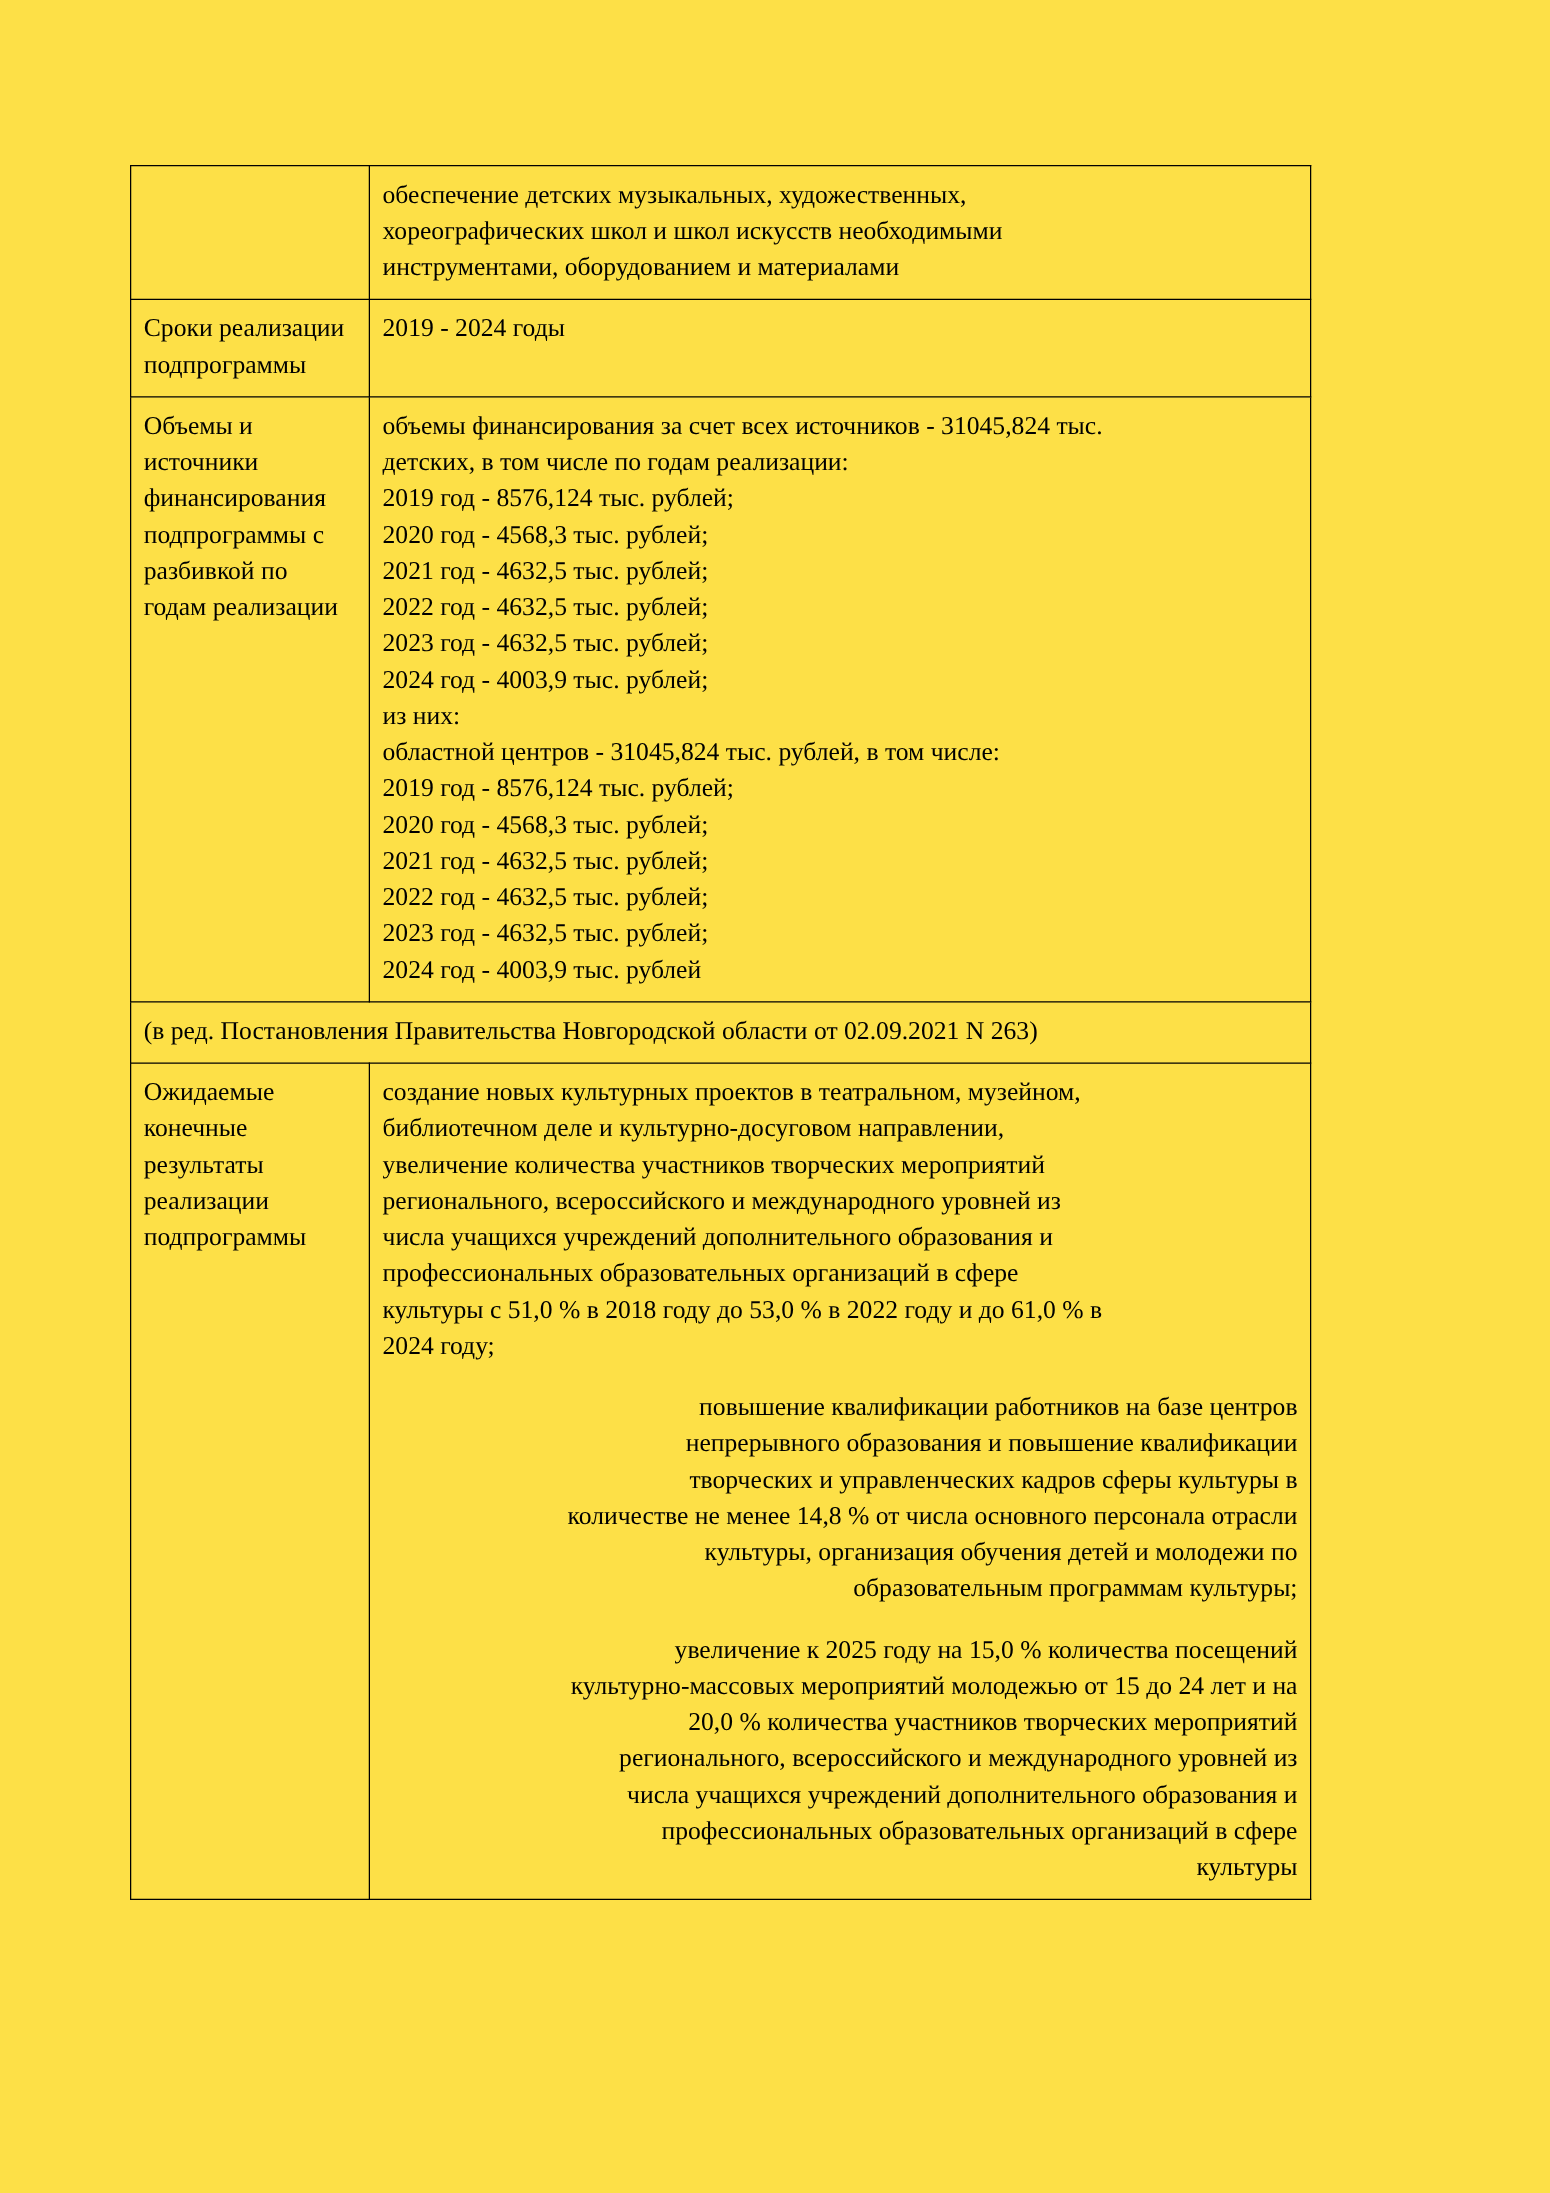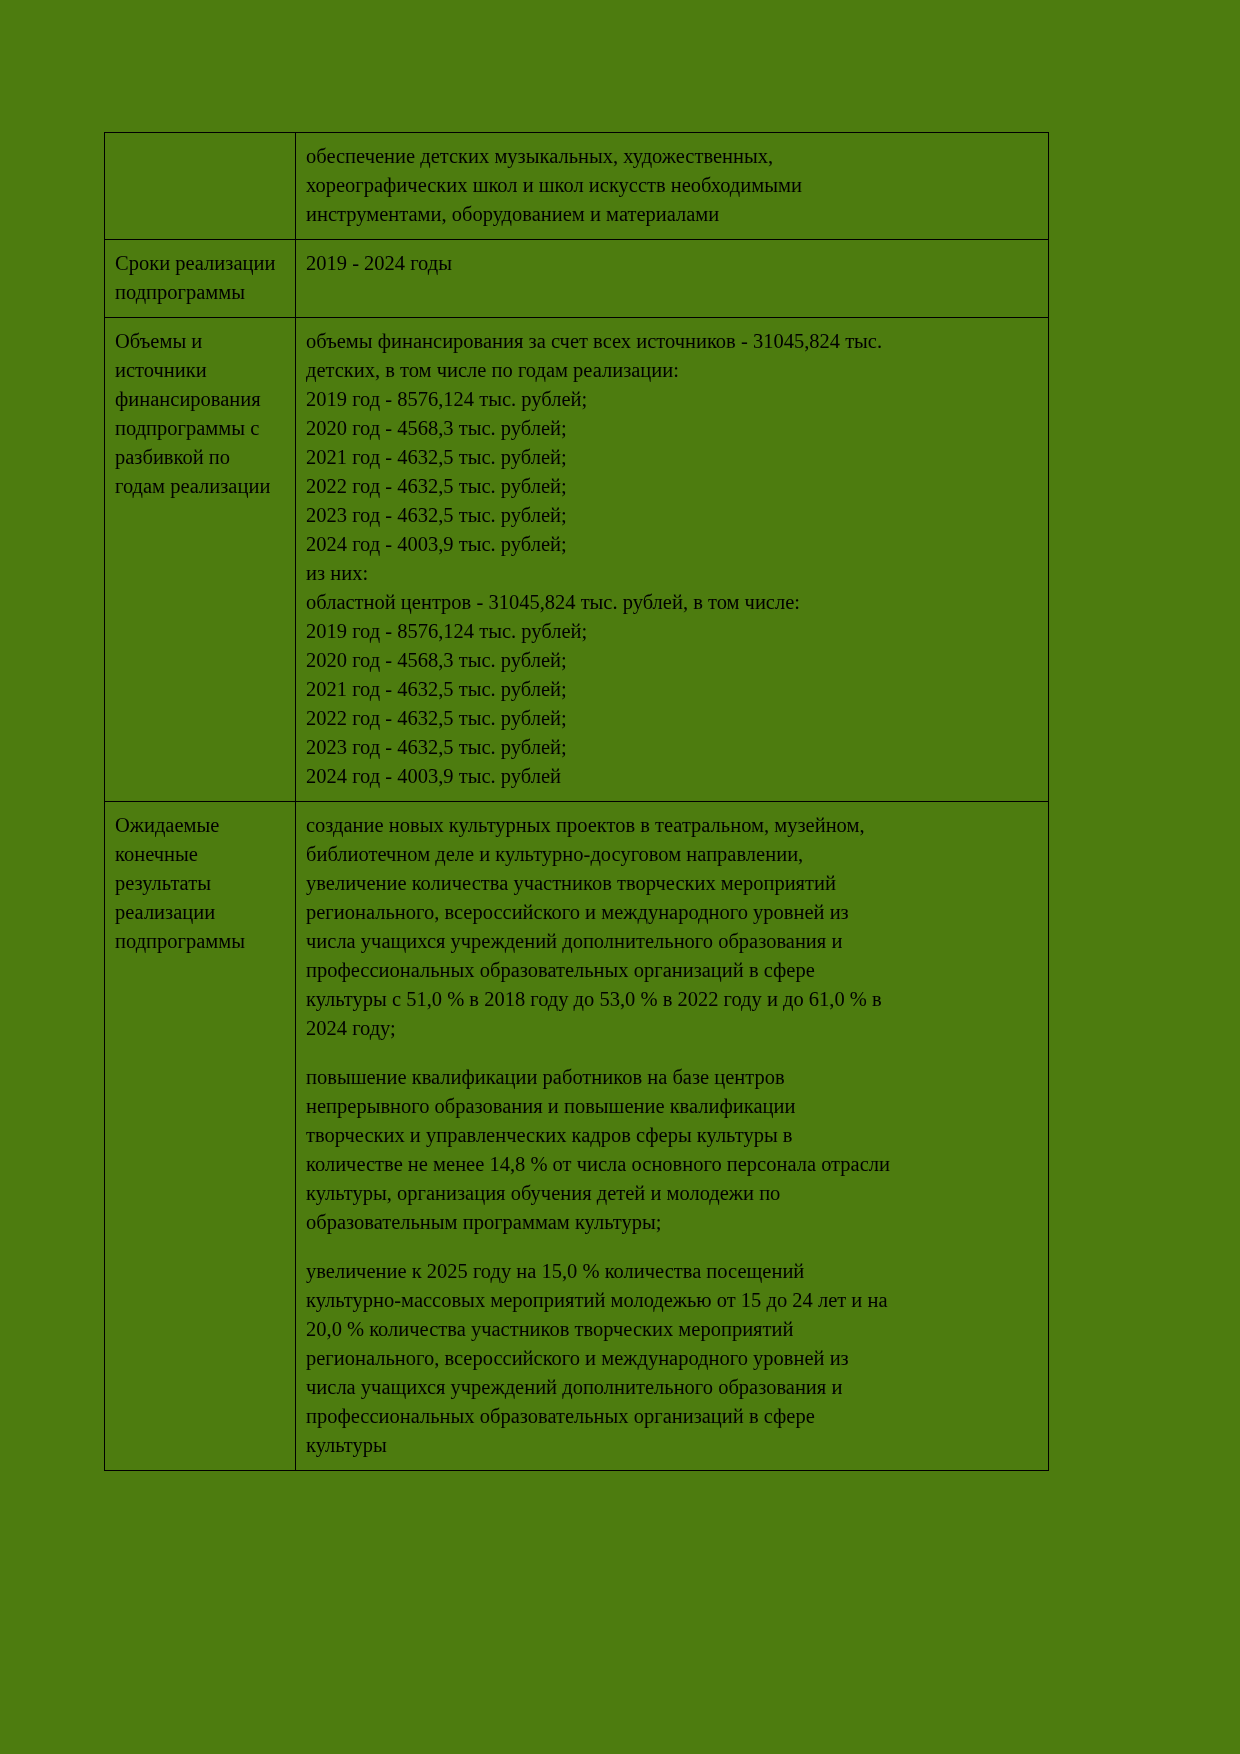--- a/index.html
+++ b/index.html
@@ -15,21 +15,21 @@
     color: #000000;
     position: relative;
     overflow: hidden;
   }
 
   .page {
     box-sizing: border-box;
     width: 1240px;
     height: 1754px;
     padding: 132px 100px 0 104px;
-    background: #4d7c0f;
+    background: #fde047;
   }
 
   table.doc-table {
     border-collapse: collapse;
     width: 944px;
     table-layout: fixed;
     font-size: 20.5px;
     line-height: 1.415;
   }
 
@@ -56,21 +56,21 @@
   td.full-cell {
     padding-left: 11px;
     padding-right: 10px;
     padding-top: 11px;
     padding-bottom: 12px;
   }
 
   .line { display: block; white-space: pre-wrap; }
 
   .para { margin: 0; }
-  .para + .para { margin-top: 20px; }
+  .para + .para { margin-top: 20px; text-align: right; }
 
   .label-lines .line { display: block; }
 
   .blank { display: block; }
 </style>
 </head>
 <body>
 
 <div class="page">
 
@@ -124,20 +124,23 @@
           <span class="line">областной центров - 31045,824 тыс. рублей, в том числе:</span>
           <span class="line">2019 год - 8576,124 тыс. рублей;</span>
           <span class="line">2020 год - 4568,3 тыс. рублей;</span>
           <span class="line">2021 год - 4632,5 тыс. рублей;</span>
           <span class="line">2022 год - 4632,5 тыс. рублей;</span>
           <span class="line">2023 год - 4632,5 тыс. рублей;</span>
           <span class="line">2024 год - 4003,9 тыс. рублей</span>
         </td>
       </tr>
 
+      <tr>
+        <td class="full-cell" colspan="2">(в ред. Постановления Правительства Новгородской области от 02.09.2021 N 263)</td>
+      </tr>
 
       <tr>
         <td class="label-cell label-lines">
           <span class="line">Ожидаемые</span>
           <span class="line">конечные</span>
           <span class="line">результаты</span>
           <span class="line">реализации</span>
           <span class="line">подпрограммы</span>
         </td>
         <td class="body-cell">

